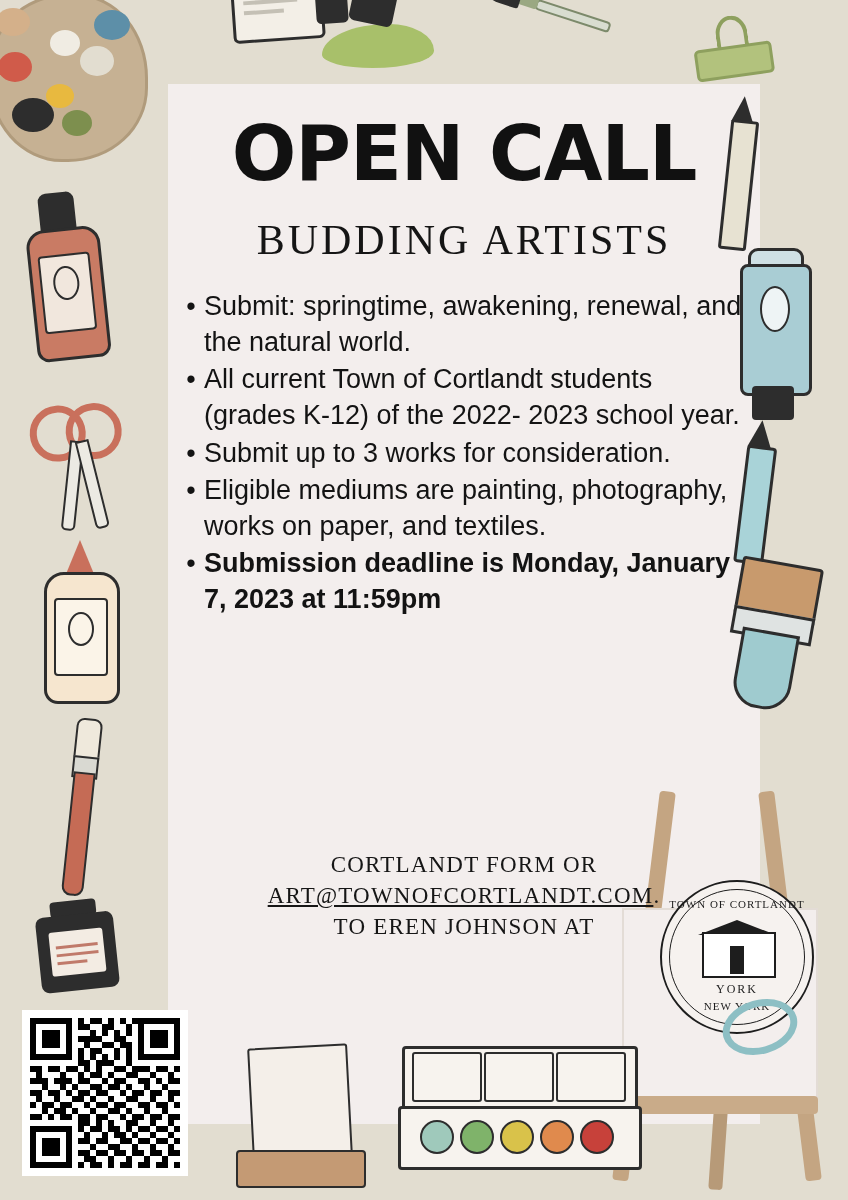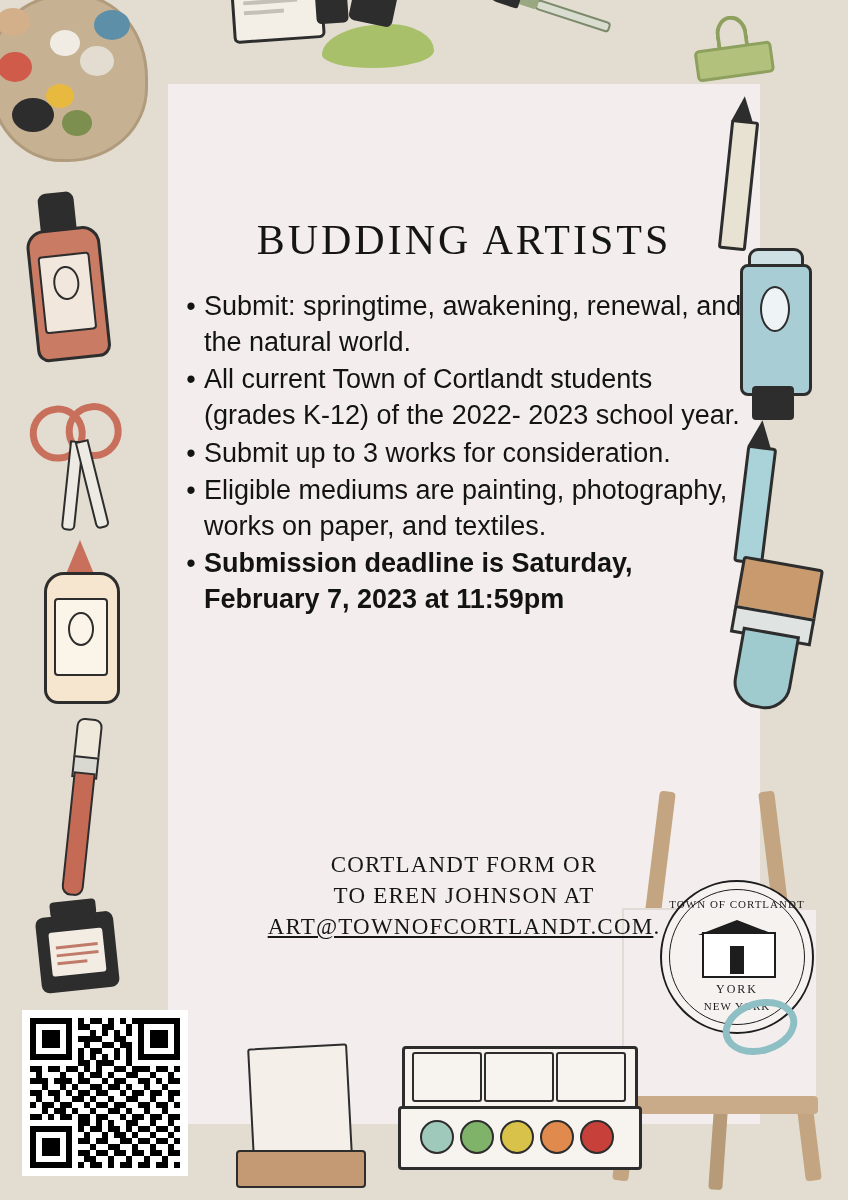--- a/index.html
+++ b/index.html
@@ -618,20 +618,21 @@
     <div class="pan" style="left:102px;background:#d9c24a"></div>
     <div class="pan" style="left:142px;background:#e08a4d"></div>
     <div class="pan" style="left:182px;background:#c7413a"></div>
   </div>
 
   <div class="deco teal-ring"></div>
 
   <div class="panel"></div>
 
   <div class="content">
+    <div class="title">OPEN CALL</div>
     <div class="subtitle">BUDDING ARTISTS</div>
 
     <div class="bullets">
       <div class="bullet">
         <span class="dot">•</span>
         <span class="txt">Submit: springtime, awakening, renewal, and the natural world.</span>
       </div>
       <div class="bullet">
         <span class="dot">•</span>
         <span class="txt">All current Town of Cortlandt students (grades K-12) of the 2022- 2023 school year.</span>
@@ -639,28 +640,28 @@
       <div class="bullet">
         <span class="dot">•</span>
         <span class="txt">Submit up to 3 works for consideration.</span>
       </div>
       <div class="bullet">
         <span class="dot">•</span>
         <span class="txt">Eligible mediums are painting, photography, works on paper, and textiles.</span>
       </div>
       <div class="bullet strong">
         <span class="dot">•</span>
-        <span class="txt">Submission deadline is Saturday, February 7, 2023 at 11:59pm</span>
+        <span class="txt">Submission deadline is Monday, January 7, 2023 at 11:59pm</span>
       </div>
     </div>
 
     <div class="footer-note">
       <div>CORTLANDT FORM OR</div>
+      <div><span class="email">ART@TOWNOFCORTLANDT.COM</span><span>.</span></div>
       <div>TO EREN JOHNSON AT</div>
-      <div><span class="email">ART@TOWNOFCORTLANDT.COM</span><span>.</span></div>
     </div>
   </div>
 
   <div class="seal">
     <div class="ring"></div>
     <div class="seal-text-top">TOWN OF CORTLANDT</div>
     <div class="roof"></div>
     <div class="house"></div>
     <div class="door"></div>
     <div class="seal-text-mid">YORK</div>

